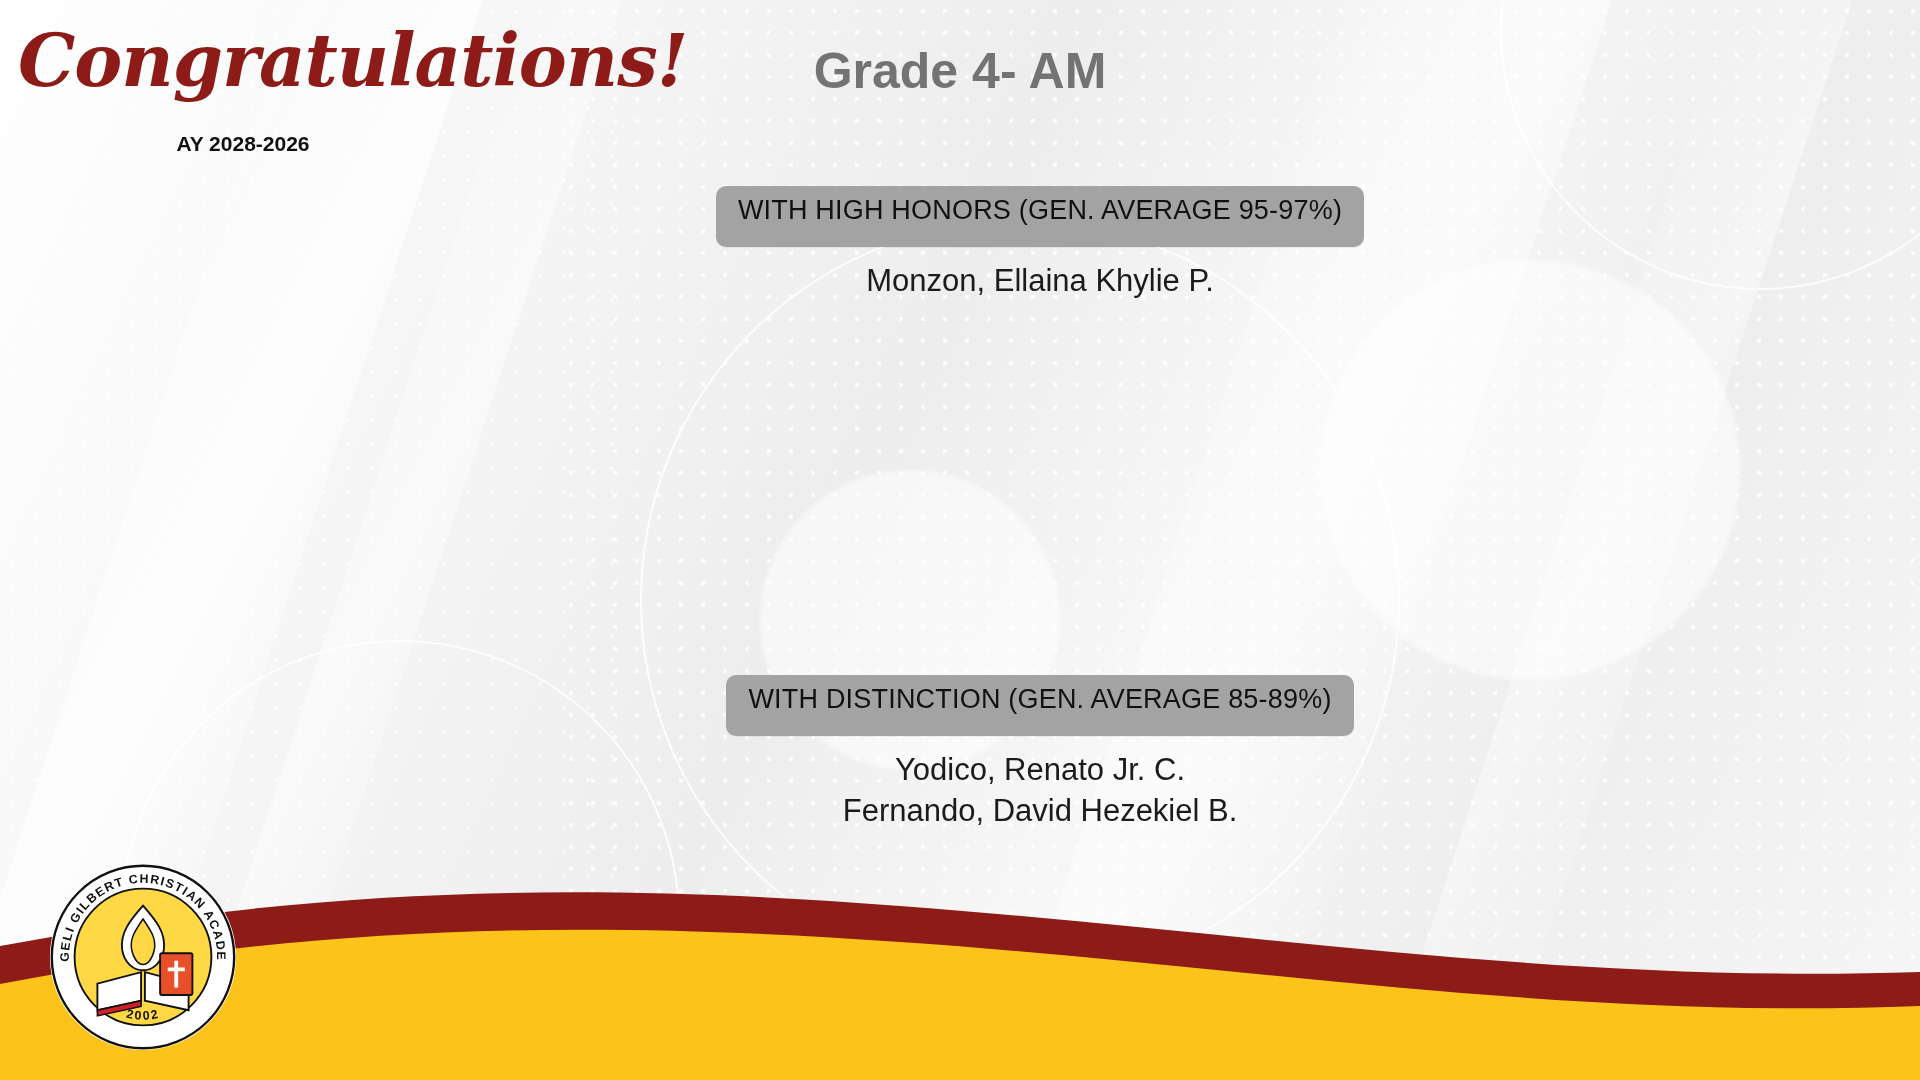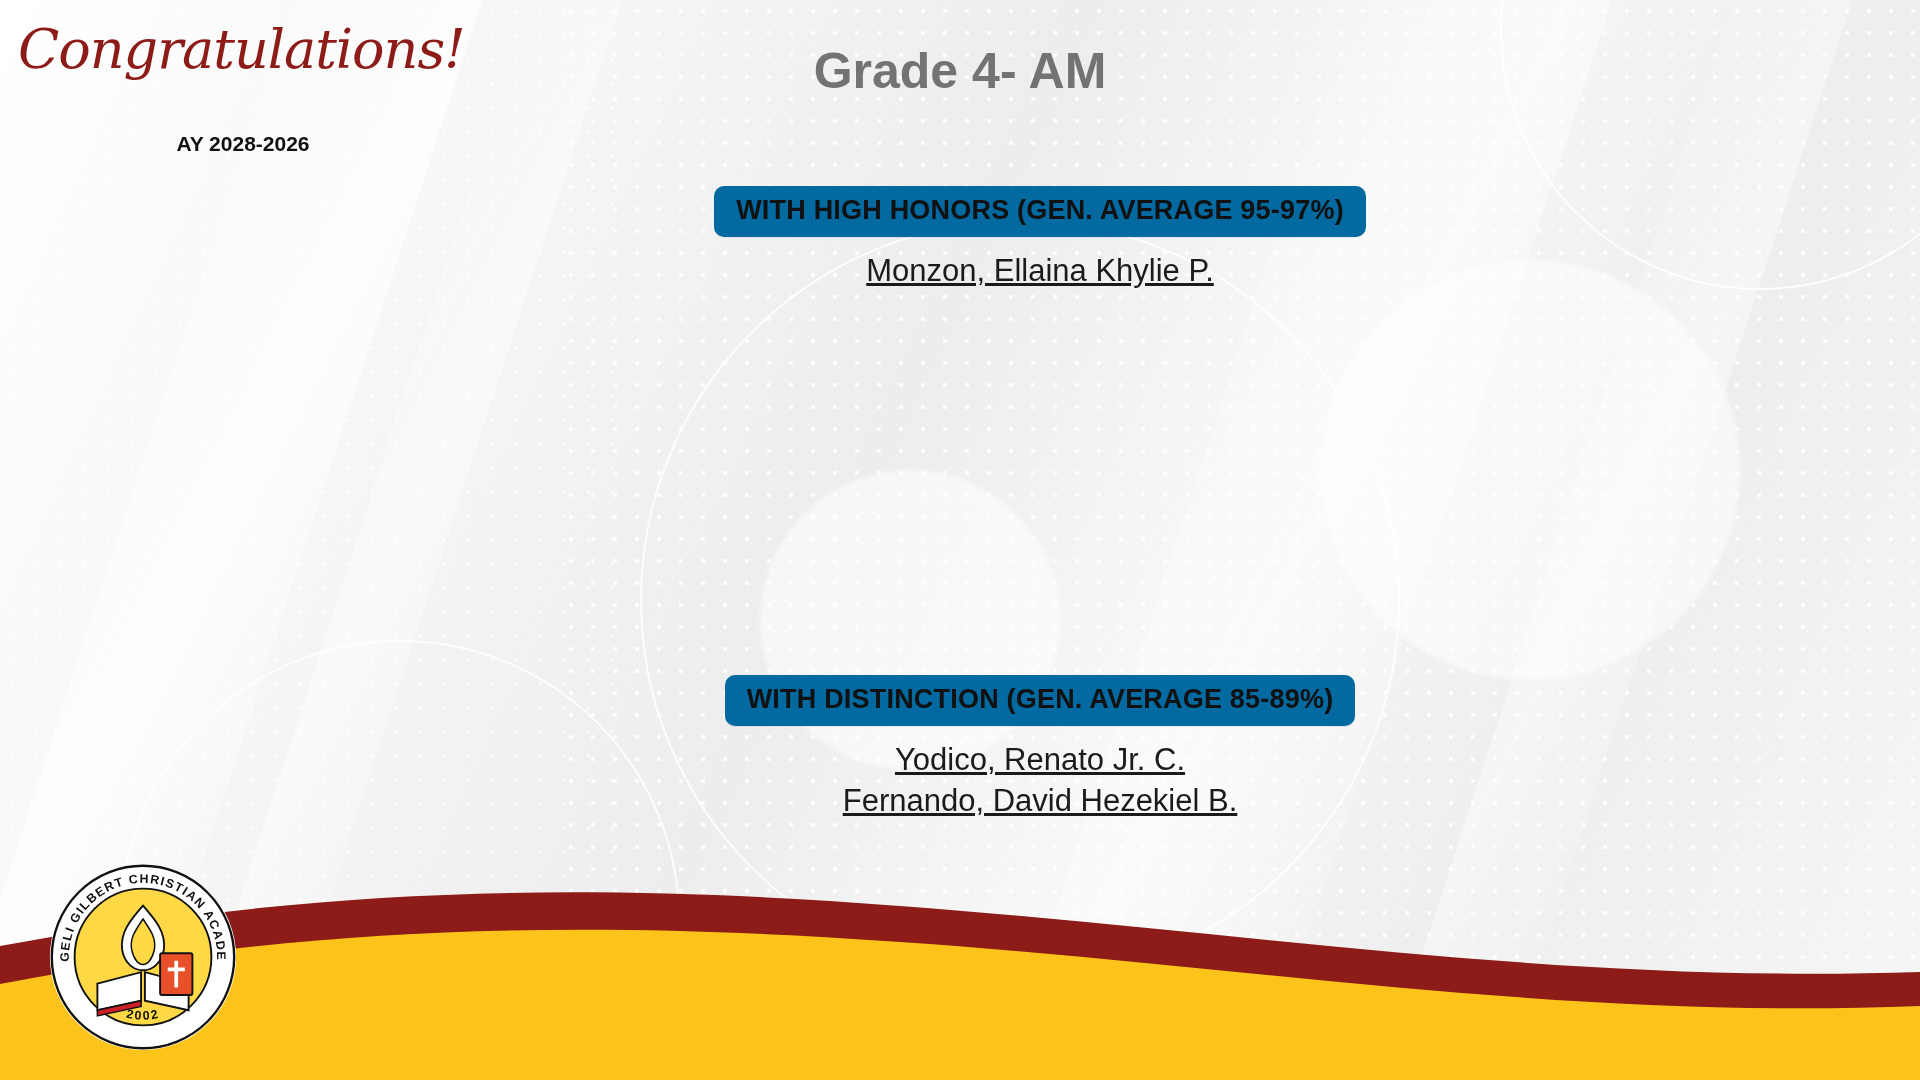--- a/index.html
+++ b/index.html
@@ -65,22 +65,22 @@
 
   
   .wave { position: absolute; left: 0; bottom: 0; width: 1920px; height: 200px; }
 
   
   .congrats {
     position: absolute;
     left: 18px; top: 18px;
     font-family: "DejaVu Serif", serif;
     font-style: italic;
-    font-weight: normal;
-    font-size: 54px;
+    font-weight: bold;
+    font-size: 72px;
     color: #8d1b17;
     letter-spacing: -1px;
   }
   .subtitle {
     position: absolute;
     left: 8px; top: 128px;
     width: 470px;
     text-align: center;
     font-size: 21px;
     font-weight: bold;
@@ -94,36 +94,36 @@
     left: 560px; top: 42px;
     width: 800px;
     text-align: center;
     font-size: 50px;
     font-weight: bold;
     color: #737373;
   }
   .section { position: absolute; width: 1000px; left: 540px; text-align: center; }
   .band {
     display: inline-block;
-    background: #0369a1;
+    background: #a3a3a3;
     border-radius: 10px;
-    padding: 9px 22px 11px;
+    padding: 9px 22px 21px;
     font-size: 27px;
-    font-weight: bold;
+    font-weight: normal;
     color: #111;
     letter-spacing: .2px;
     box-shadow: 0 1px 0 rgba(0,0,0,.05);
   }
   .names {
     margin-top: 14px;
     font-size: 31px;
     color: #1b1b1b;
     line-height: 1.32;
   }
-  .name { display: block; text-decoration: underline; }
+  .name { display: block; }
 
   
   .logo {
     position: absolute;
     left: 48px; bottom: 28px;
     width: 190px; height: 190px;
   }
 </style>
 </head>
 <body>

